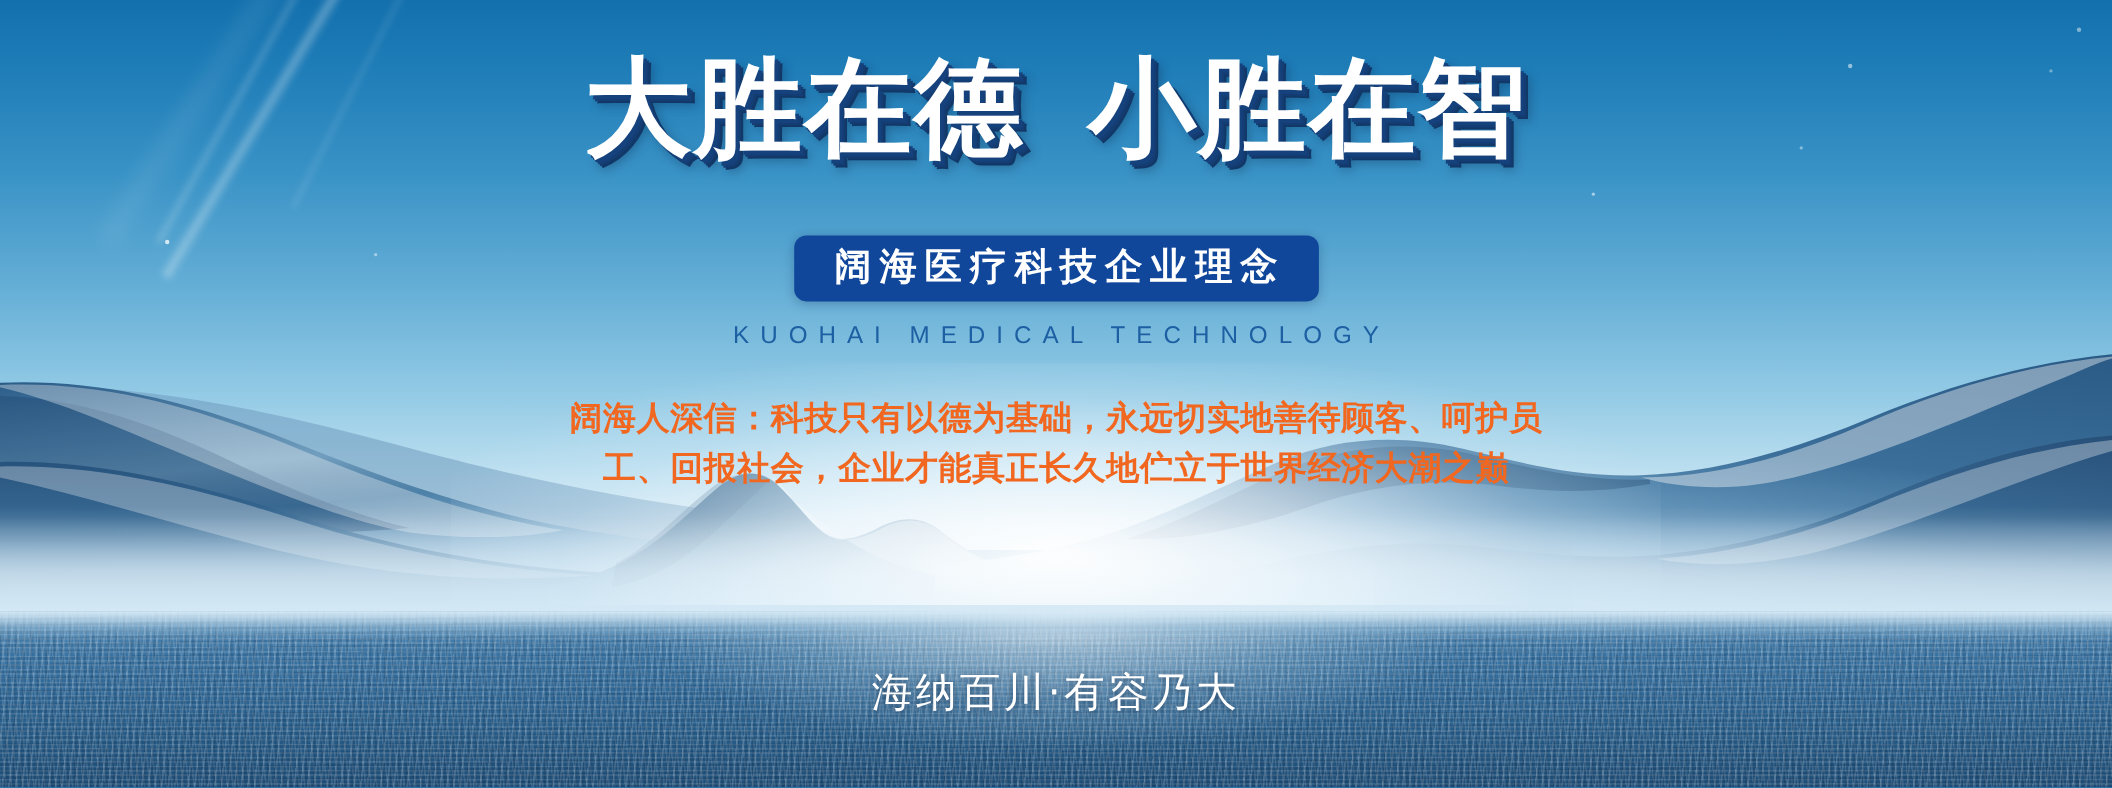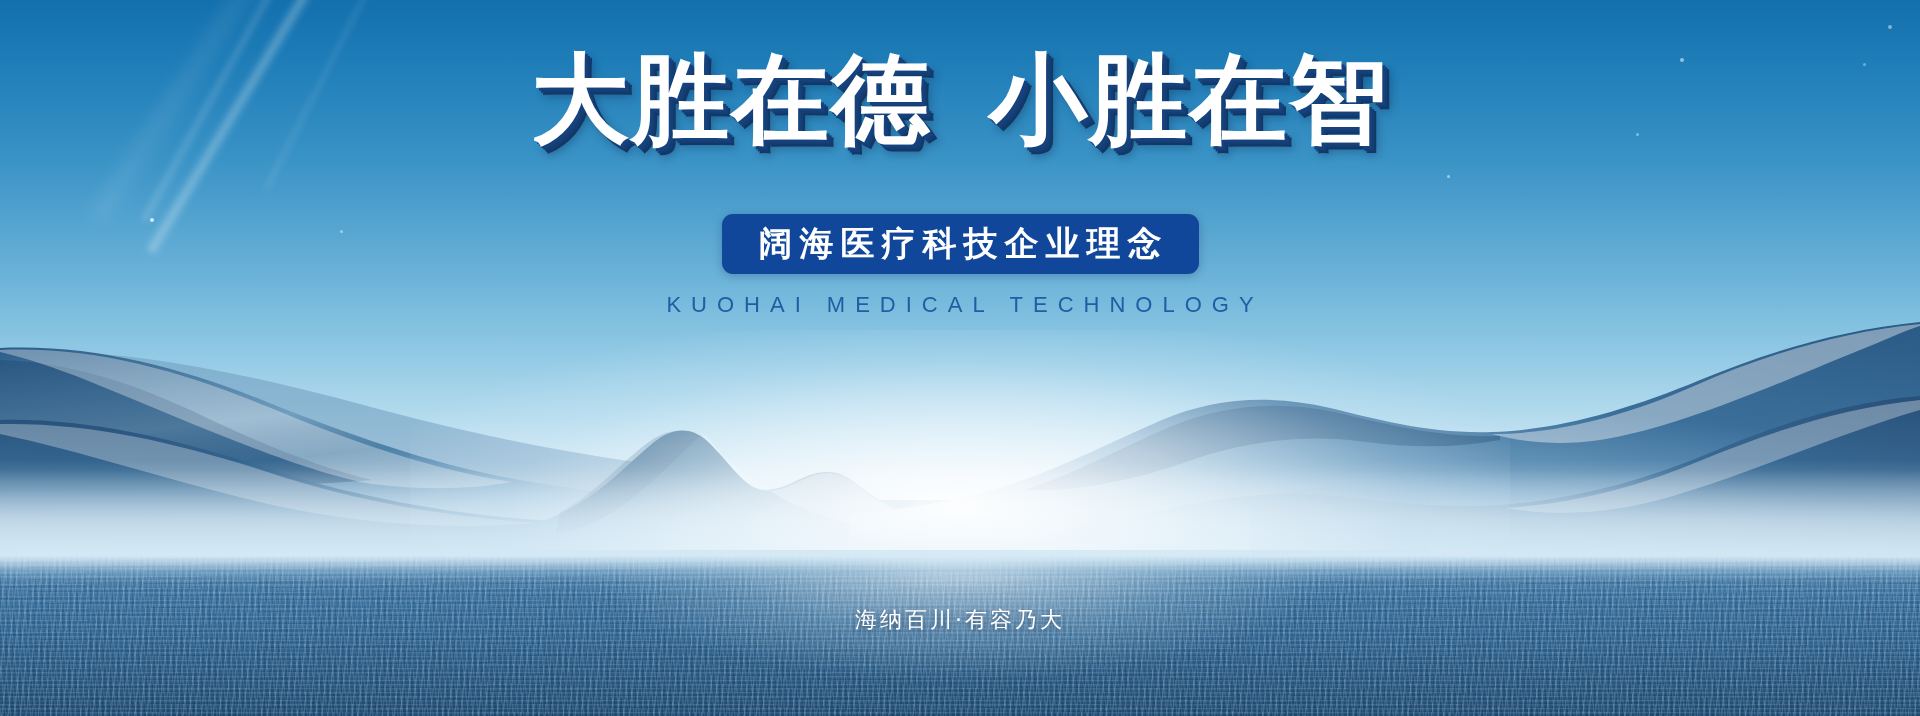--- a/index.html
+++ b/index.html
@@ -170,21 +170,21 @@
     letter-spacing:.5px;
   }
   .statement .ln{ display:block; white-space:nowrap; }
 
   .footer-cn{
     position:absolute; left:0; top:605px; width:1920px;
     text-align:center;
     color:#ffffff;
     font-family:"DejaVu Sans","Liberation Sans",sans-serif;
     font-weight:400;
-    font-size:22px;
+    font-size:37px;
     letter-spacing:3px;
     text-shadow:0 1px 6px rgba(6,30,60,.55);
     white-space:nowrap;
   }
   .footer-en{
     position:absolute; left:0; top:651px; width:1920px;
     text-align:center;
     color:#e8f2fa;
     font-family:"Liberation Sans","DejaVu Sans",sans-serif;
     font-weight:400;
@@ -327,17 +327,21 @@
     <div class="headline">
       <span>大胜在德</span><span class="gap"></span><span>小胜在智</span>
     </div>
 
     <div class="badge-wrap">
       <div class="badge">阔海医疗科技企业理念</div>
     </div>
 
     <div class="subtitle-en">KUOHAI MEDICAL TECHNOLOGY</div>
 
+    <div class="statement">
+      <span class="ln">阔海人深信：科技只有以德为基础，永远切实地善待顾客、呵护员</span>
+      <span class="ln">工、回报社会，企业才能真正长久地伫立于世界经济大潮之巅</span>
+    </div>
 
     <div class="footer-cn">海纳百川·有容乃大</div>
 
   </div>
 </div>
 
 </body></html>

